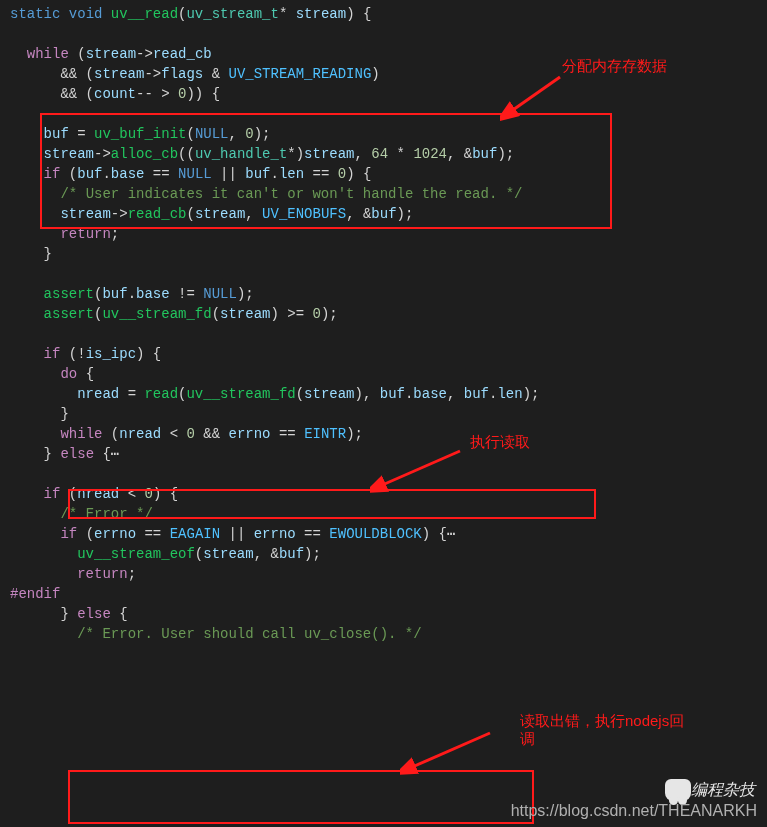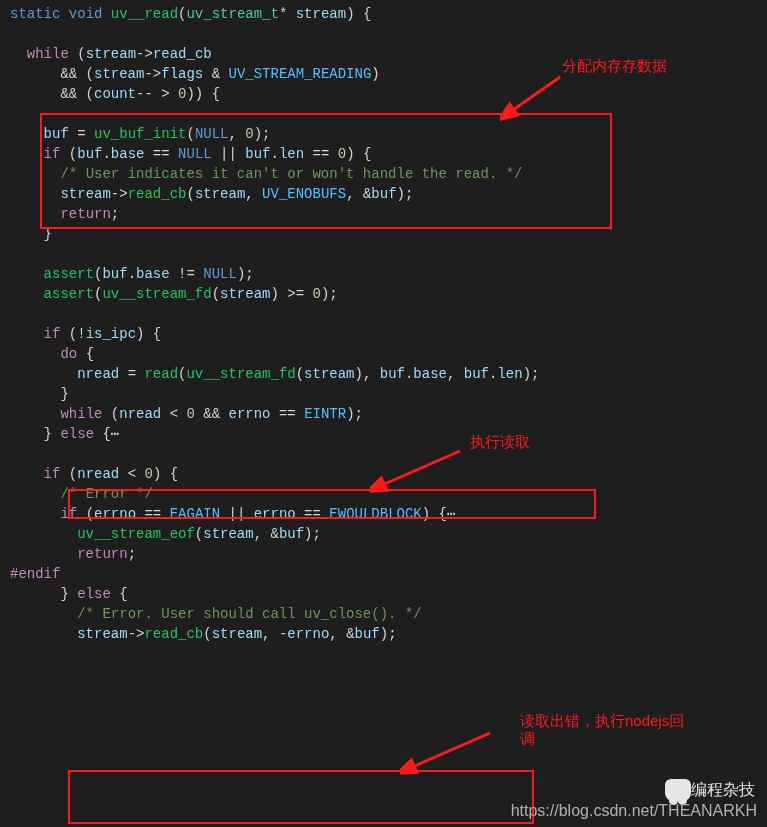--- a/index.html
+++ b/index.html
@@ -67,20 +67,21 @@
   .brand {
     position: absolute;
     bottom: 26px;
     right: 12px;
     color: #e6e6e6;
     font-family: "Microsoft YaHei", sans-serif;
     font-size: 16px;
     display: flex;
     align-items: center;
     z-index: 7;
+    font-style: italic;
   }
   .brand .icon-w {
     width: 26px;
     height: 22px;
     background: #e6e6e6;
     border-radius: 6px 6px 8px 8px;
     position: relative;
   }
   .brand .icon-w::before, .brand .icon-w::after {
     content: "";
@@ -98,20 +99,21 @@
 <body>
 
 <div class="editor">
 <div class="line"><span class="k">static</span> <span class="k">void</span> <span class="fn">uv__read</span>(<span class="t">uv_stream_t</span>* <span class="v">stream</span>) {</div>
 <div class="line">  </div>
 <div class="line">  <span class="pp">while</span> (<span class="v">stream</span>-&gt;<span class="v">read_cb</span></div>
 <div class="line">      &amp;&amp; (<span class="v">stream</span>-&gt;<span class="v">flags</span> &amp; <span class="m">UV_STREAM_READING</span>)</div>
 <div class="line">      &amp;&amp; (<span class="v">count</span>-- &gt; <span class="n">0</span>)) {</div>
 <div class="line"> </div>
 <div class="line">    <span class="v">buf</span> = <span class="fn">uv_buf_init</span>(<span class="k">NULL</span>, <span class="n">0</span>);</div>
+<div class="line">    <span class="v">stream</span>-&gt;<span class="fn">alloc_cb</span>((<span class="t">uv_handle_t</span>*)<span class="v">stream</span>, <span class="n">64</span> * <span class="n">1024</span>, &amp;<span class="v">buf</span>);</div>
 <div class="line">    <span class="pp">if</span> (<span class="v">buf</span>.<span class="v">base</span> == <span class="k">NULL</span> || <span class="v">buf</span>.<span class="v">len</span> == <span class="n">0</span>) {</div>
 <div class="line">      <span class="c">/* User indicates it can't or won't handle the read. */</span></div>
 <div class="line">      <span class="v">stream</span>-&gt;<span class="fn">read_cb</span>(<span class="v">stream</span>, <span class="m">UV_ENOBUFS</span>, &amp;<span class="v">buf</span>);</div>
 <div class="line">      <span class="pp">return</span>;</div>
 <div class="line">    <span>}</span></div>
 <div class="line"> </div>
 <div class="line">    <span class="fn">assert</span>(<span class="v">buf</span>.<span class="v">base</span> != <span class="k">NULL</span>);</div>
 <div class="line">    <span class="fn">assert</span>(<span class="fn">uv__stream_fd</span>(<span class="v">stream</span>) &gt;= <span class="n">0</span>);</div>
 <div class="line"> </div>
 <div class="line">    <span class="pp">if</span> (!<span class="v">is_ipc</span>) {</div>
@@ -122,21 +124,20 @@
 <div class="line">    } <span class="pp">else</span> {<span class="p">⋯</span></div>
 <div class="line"> </div>
 <div class="line">    <span class="pp">if</span> (<span class="v">nread</span> &lt; <span class="n">0</span>) {</div>
 <div class="line">      <span class="c">/* Error */</span></div>
 <div class="line">      <span class="pp">if</span> (<span class="v">errno</span> == <span class="m">EAGAIN</span> || <span class="v">errno</span> == <span class="m">EWOULDBLOCK</span>) {<span class="p">⋯</span></div>
 <div class="line">        <span class="fn">uv__stream_eof</span>(<span class="v">stream</span>, &amp;<span class="v">buf</span>);</div>
 <div class="line">        <span class="pp">return</span>;</div>
 <div class="line"><span class="pp">#endif</span></div>
 <div class="line">      } <span class="pp">else</span> {</div>
 <div class="line">        <span class="c">/* Error. User should call uv_close(). */</span></div>
-<div class="line">        <span class="v">stream</span>-&gt;<span class="fn">read_cb</span>(<span class="v">stream</span>, -<span class="v">errno</span>, &amp;<span class="v">buf</span>);</div>
 </div>
 
 <div class="redbox" style="left:40px; top:113px; width:568px; height:112px;"></div>
 <div class="redbox" style="left:68px; top:489px; width:524px; height:26px;"></div>
 <div class="redbox" style="left:68px; top:770px; width:462px; height:50px;"></div>
 
 <div class="annotation" style="left:562px; top:56px;">分配内存存数据</div>
 <div class="annotation" style="left:470px; top:432px;">执行读取</div>
 <div class="annotation" style="left:520px; top:712px; line-height:18px;">
   <span>读取出错，执行nodejs回</span><br><span>调</span>

